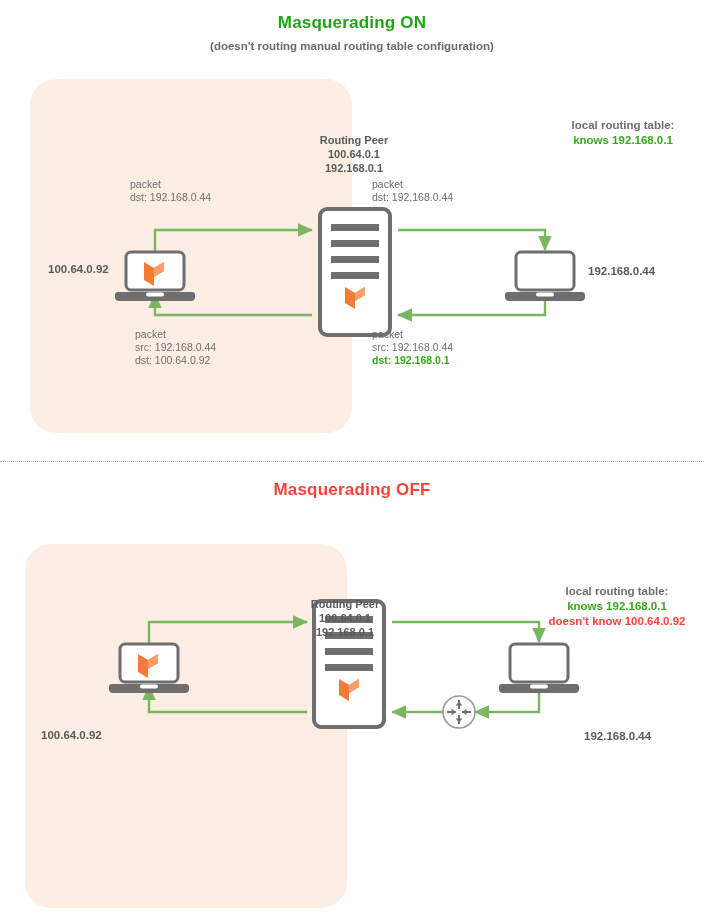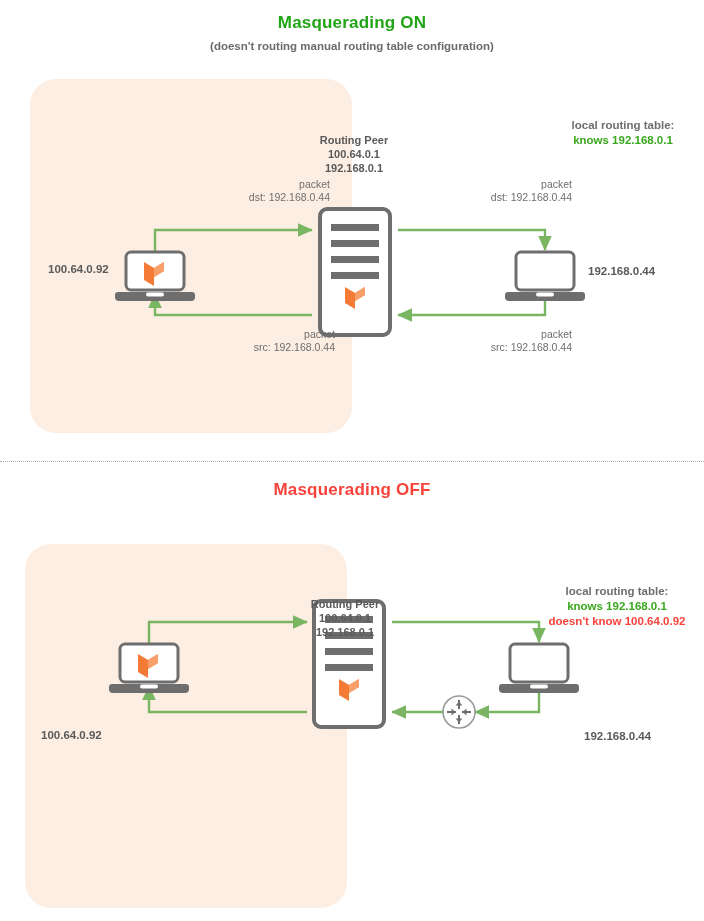--- a/index.html
+++ b/index.html
@@ -20,21 +20,21 @@
   .title.off{color:#f8433b;}
   .subtitle{
     text-align:center;font-size:11.5px;font-weight:bold;color:#6b6b6b;
     margin:0;line-height:1.1;
   }
   .divider{
     position:absolute;left:0;top:461px;width:704px;height:0;
     border-top:1px dotted #b0b0b0;
   }
   svg{position:absolute;left:0;top:0;overflow:visible;}
-  .lbl{position:absolute;font-size:10.5px;line-height:13px;color:#6e6e6e;white-space:nowrap;text-align:right;}
+  .lbl{position:absolute;font-size:10.5px;line-height:13px;color:#6e6e6e;white-space:nowrap;text-align:left;}
   .g{color:#3aa81e;font-weight:bold;}
   .r{color:#f8433b;font-weight:bold;}
   .node-ip{position:absolute;font-size:11.5px;font-weight:bold;color:#5a5a5a;white-space:nowrap;}
   .peer{position:absolute;font-size:11px;font-weight:bold;color:#5a5a5a;text-align:center;line-height:14px;white-space:nowrap;}
   .rt{position:absolute;font-size:11.5px;font-weight:bold;text-align:center;line-height:15px;white-space:nowrap;color:#6e6e6e;}
 </style>
 </head>
 <body>
 
 <div class="panel" id="panel-on">
@@ -101,25 +101,27 @@
   </div>
 
   <div class="lbl" style="left:372px;top:178px;width:200px;">
     <div>packet</div>
     <div><span>dst: </span><span>192.168.0.44</span></div>
   </div>
 
   <div class="lbl" style="left:372px;top:328px;width:200px;">
     <div>packet</div>
     <div><span>src: </span><span>192.168.0.44</span></div>
+    <div><span class="g">dst: </span><span class="g">192.168.0.1</span></div>
   </div>
 
   <div class="lbl" style="left:135px;top:328px;width:200px;">
     <div>packet</div>
     <div><span>src: </span><span>192.168.0.44</span></div>
+    <div><span>dst: </span><span>100.64.0.92</span></div>
   </div>
 </div>
 
 <div class="divider"></div>
 
 <div class="panel" id="panel-off">
 
   <div class="title off" style="position:absolute;left:0;top:19px;width:704px;">Masquerading OFF</div>
 
   <svg width="704" height="459">

